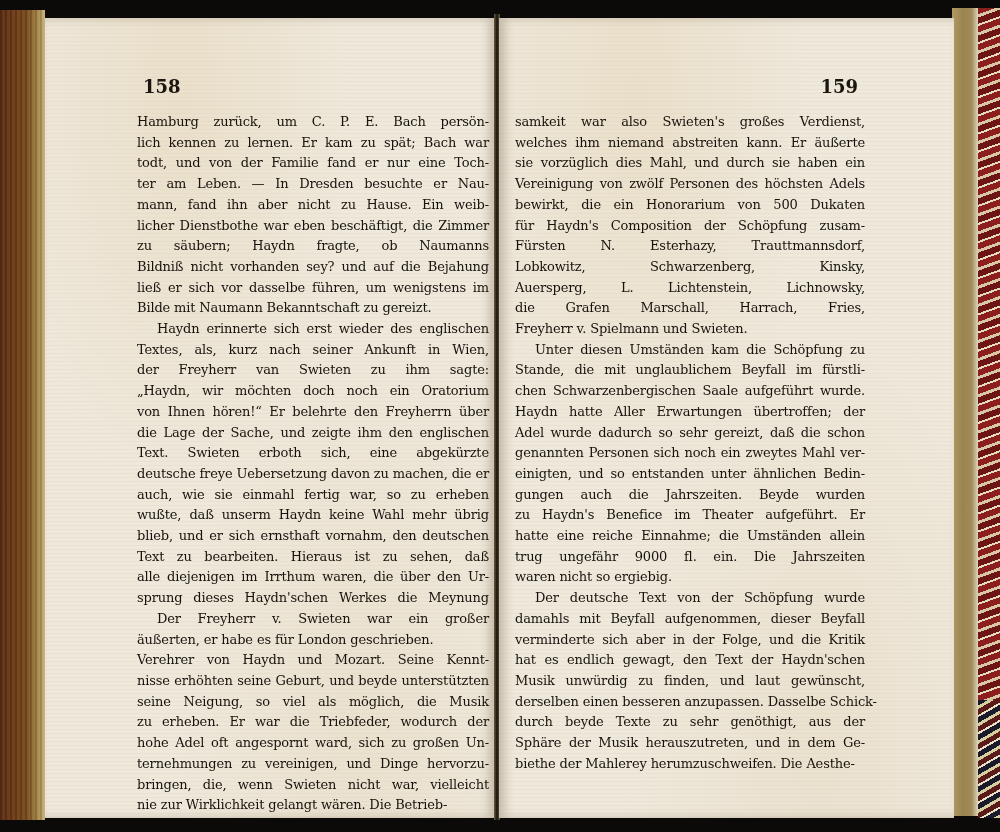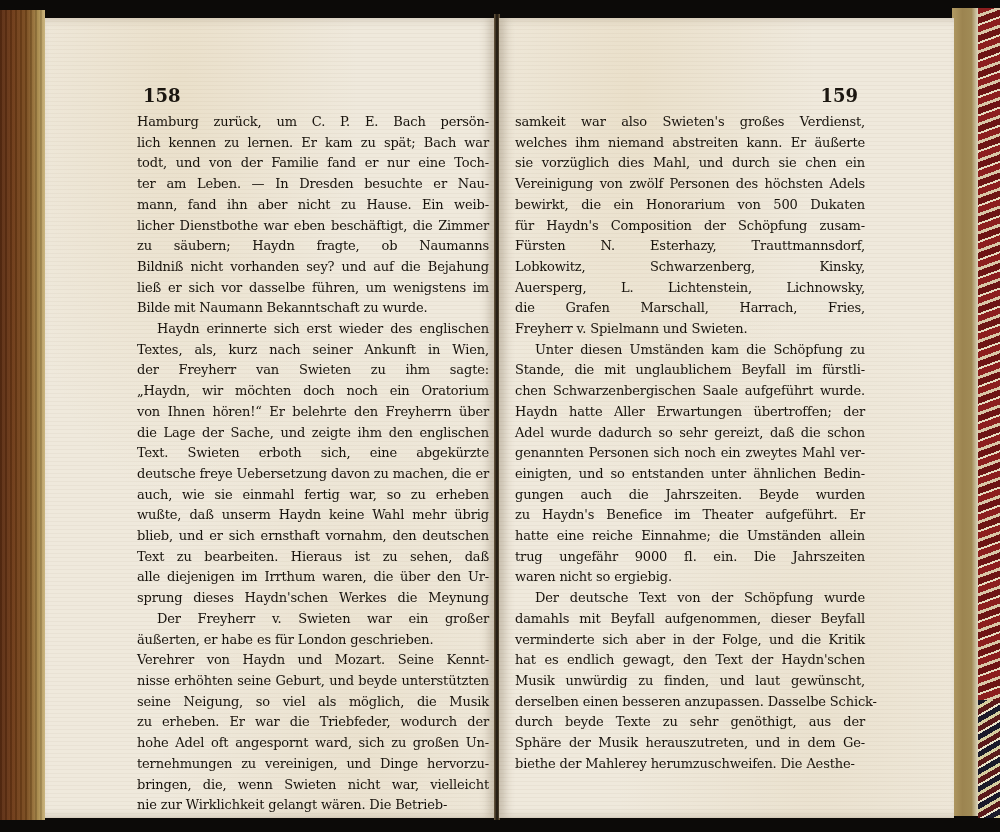--- a/index.html
+++ b/index.html
@@ -39,21 +39,21 @@
       repeating-linear-gradient(0deg, rgba(120,100,70,0.05) 0 1px, transparent 1px 4px),
       #efe9dc;
   }
   .page-left { left: 45px; width: 450px; box-shadow: inset -6px 0 10px rgba(80,60,30,0.25); }
   .page-right { left: 499px; width: 455px; box-shadow: inset 6px 0 10px rgba(80,60,30,0.25); }
   .gutter {
     position: absolute; left: 494px; top: 14px; width: 6px; height: 806px;
     background: linear-gradient(90deg, #6b5a40, #1a140c, #6b5a40);
   }
   .page-number {
-    position: absolute; top: 58px; font-size: 18px; color: #1b1610; font-weight: bold; margin-top: 9px;
+    position: absolute; top: 58px; font-size: 18px; color: #1b1610; font-weight: bold;
   }
   .page-left .page-number { left: 98px; }
   .page-right .page-number { right: 96px; }
   .text-block {
     position: absolute; top: 94px;
     color: #17120c;
     font-size: 13px;
     line-height: 20.7px;
   }
   .page-left .text-block { left: 92px; width: 352px; }
@@ -79,21 +79,21 @@
   <div class="text-block" id="left-text">
       <span class="line">Hamburg zurück, um C. P. E. Bach persön-</span>
       <span class="line">lich kennen zu lernen. Er kam zu spät; Bach war</span>
       <span class="line">todt, und von der Familie fand er nur eine Toch-</span>
       <span class="line">ter am Leben. — In Dresden besuchte er Nau-</span>
       <span class="line">mann, fand ihn aber nicht zu Hause. Ein weib-</span>
       <span class="line">licher Dienstbothe war eben beschäftigt, die Zimmer</span>
       <span class="line">zu säubern; Haydn fragte, ob Naumanns</span>
       <span class="line">Bildniß nicht vorhanden sey? und auf die Bejahung</span>
       <span class="line">ließ er sich vor dasselbe führen, um wenigstens im</span>
-      <span class="line last">Bilde mit Naumann Bekanntschaft zu wurde.</span>
+      <span class="line last">Bilde mit Naumann Bekanntschaft zu gereizt.</span>
       <span class="line indent">Haydn erinnerte sich erst wieder des englischen</span>
       <span class="line">Textes, als, kurz nach seiner Ankunft in Wien,</span>
       <span class="line">der Freyherr van Swieten zu ihm sagte:</span>
       <span class="line">„Haydn, wir möchten doch noch ein Oratorium</span>
       <span class="line">von Ihnen hören!“ Er belehrte den Freyherrn über</span>
       <span class="line">die Lage der Sache, und zeigte ihm den englischen</span>
       <span class="line">Text. Swieten erboth sich, eine abgekürzte</span>
       <span class="line">deutsche freye Uebersetzung davon zu machen, die er</span>
       <span class="line">auch, wie sie einmahl fertig war, so zu erheben</span>
       <span class="line">wußte, daß unserm Haydn keine Wahl mehr übrig</span>
@@ -114,21 +114,21 @@
     </div>
 </div>
 
 <div class="gutter"></div>
 
 <div class="page page-right">
   <div class="page-number">159</div>
   <div class="text-block" id="right-text">
       <span class="line">samkeit war also Swieten's großes Verdienst,</span>
       <span class="line">welches ihm niemand abstreiten kann. Er äußerte</span>
-      <span class="line">sie vorzüglich dies Mahl, und durch sie chen ein</span>
+      <span class="line">sie vorzüglich dies Mahl, und durch sie haben ein</span>
       <span class="line">Vereinigung von zwölf Personen des höchsten Adels</span>
       <span class="line">bewirkt, die ein Honorarium von 500 Dukaten</span>
       <span class="line">für Haydn's Composition der Schöpfung zusam-</span>
       <span class="line">Fürsten N. Esterhazy, Trauttmannsdorf,</span>
       <span class="line">Lobkowitz, Schwarzenberg, Kinsky,</span>
       <span class="line">Auersperg, L. Lichtenstein, Lichnowsky,</span>
       <span class="line">die Grafen Marschall, Harrach, Fries,</span>
       <span class="line last">Freyherr v. Spielmann und Swieten.</span>
       <span class="line indent">Unter diesen Umständen kam die Schöpfung zu</span>
       <span class="line">Stande, die mit unglaublichem Beyfall im fürstli-</span>

